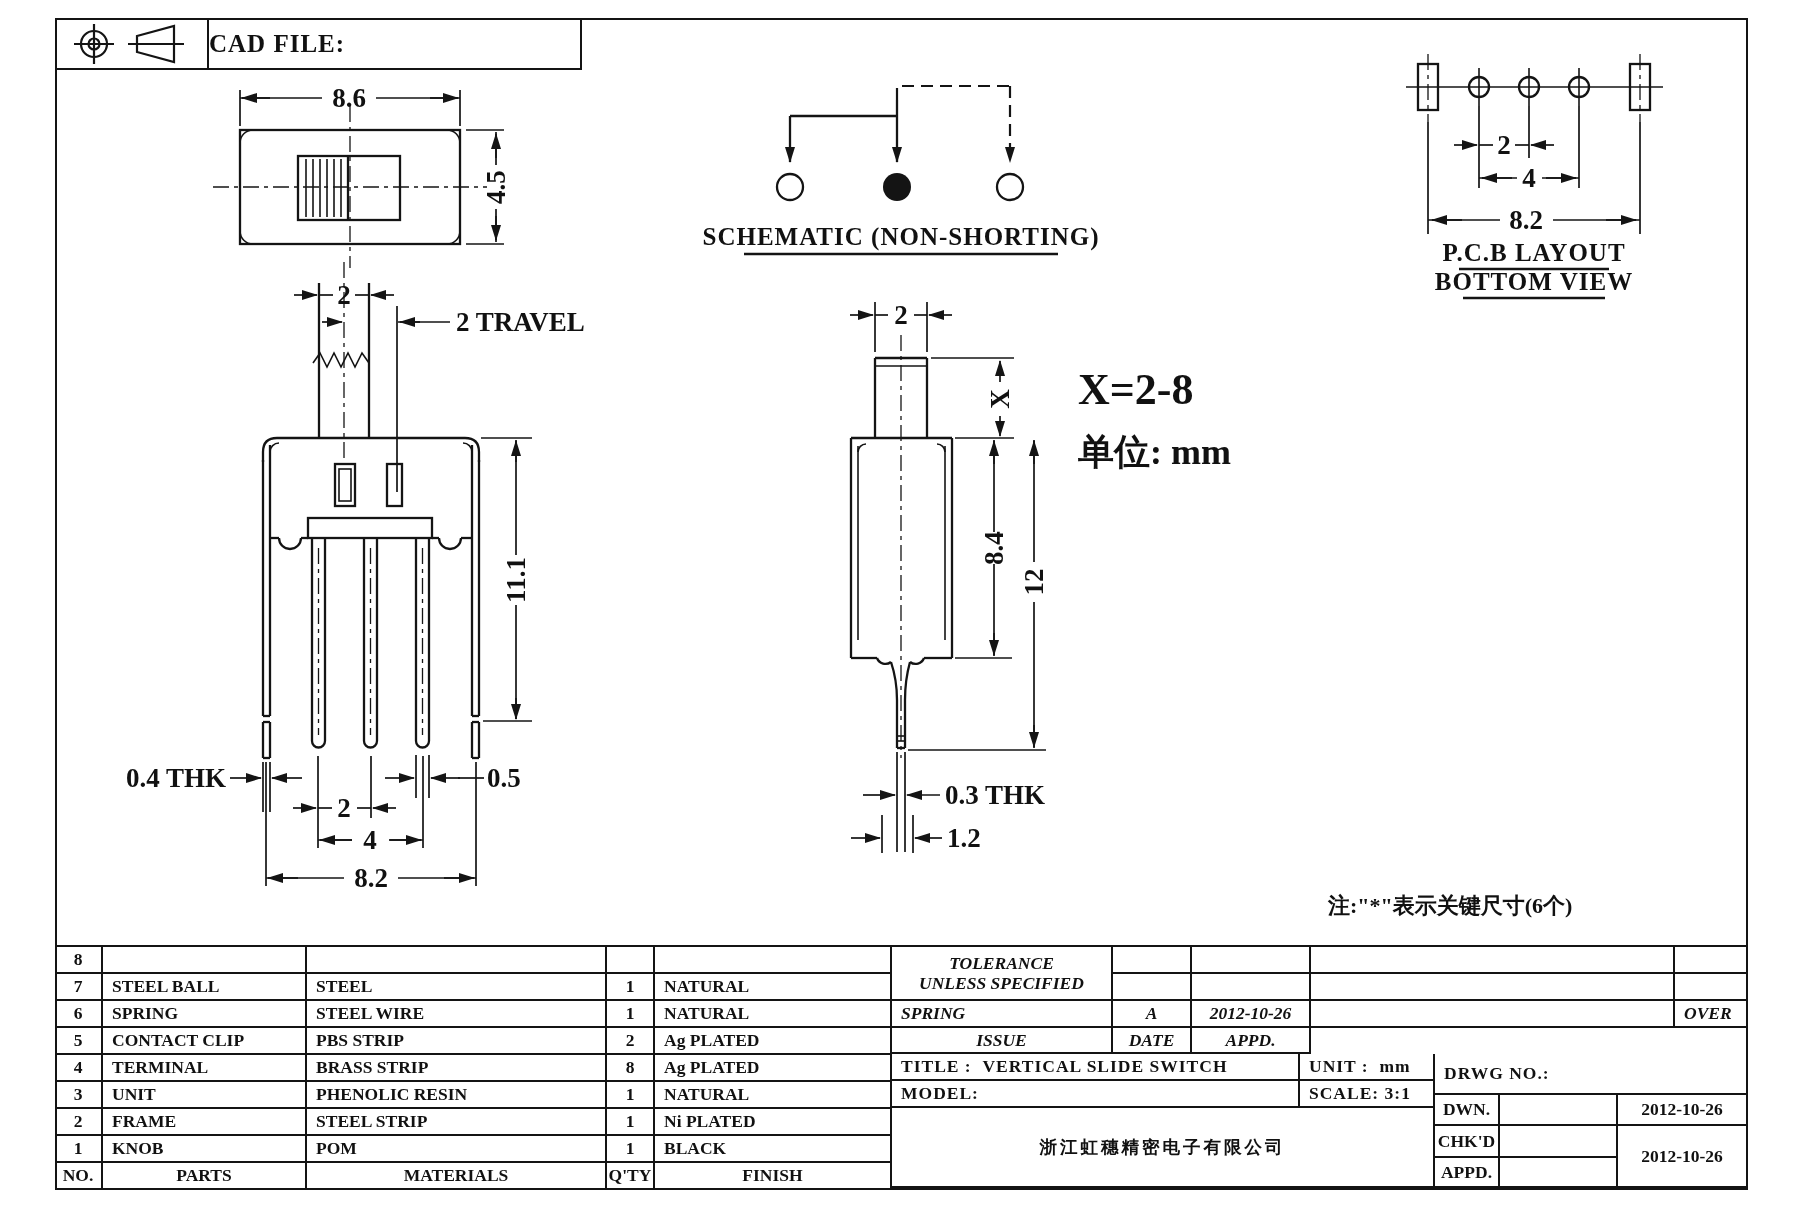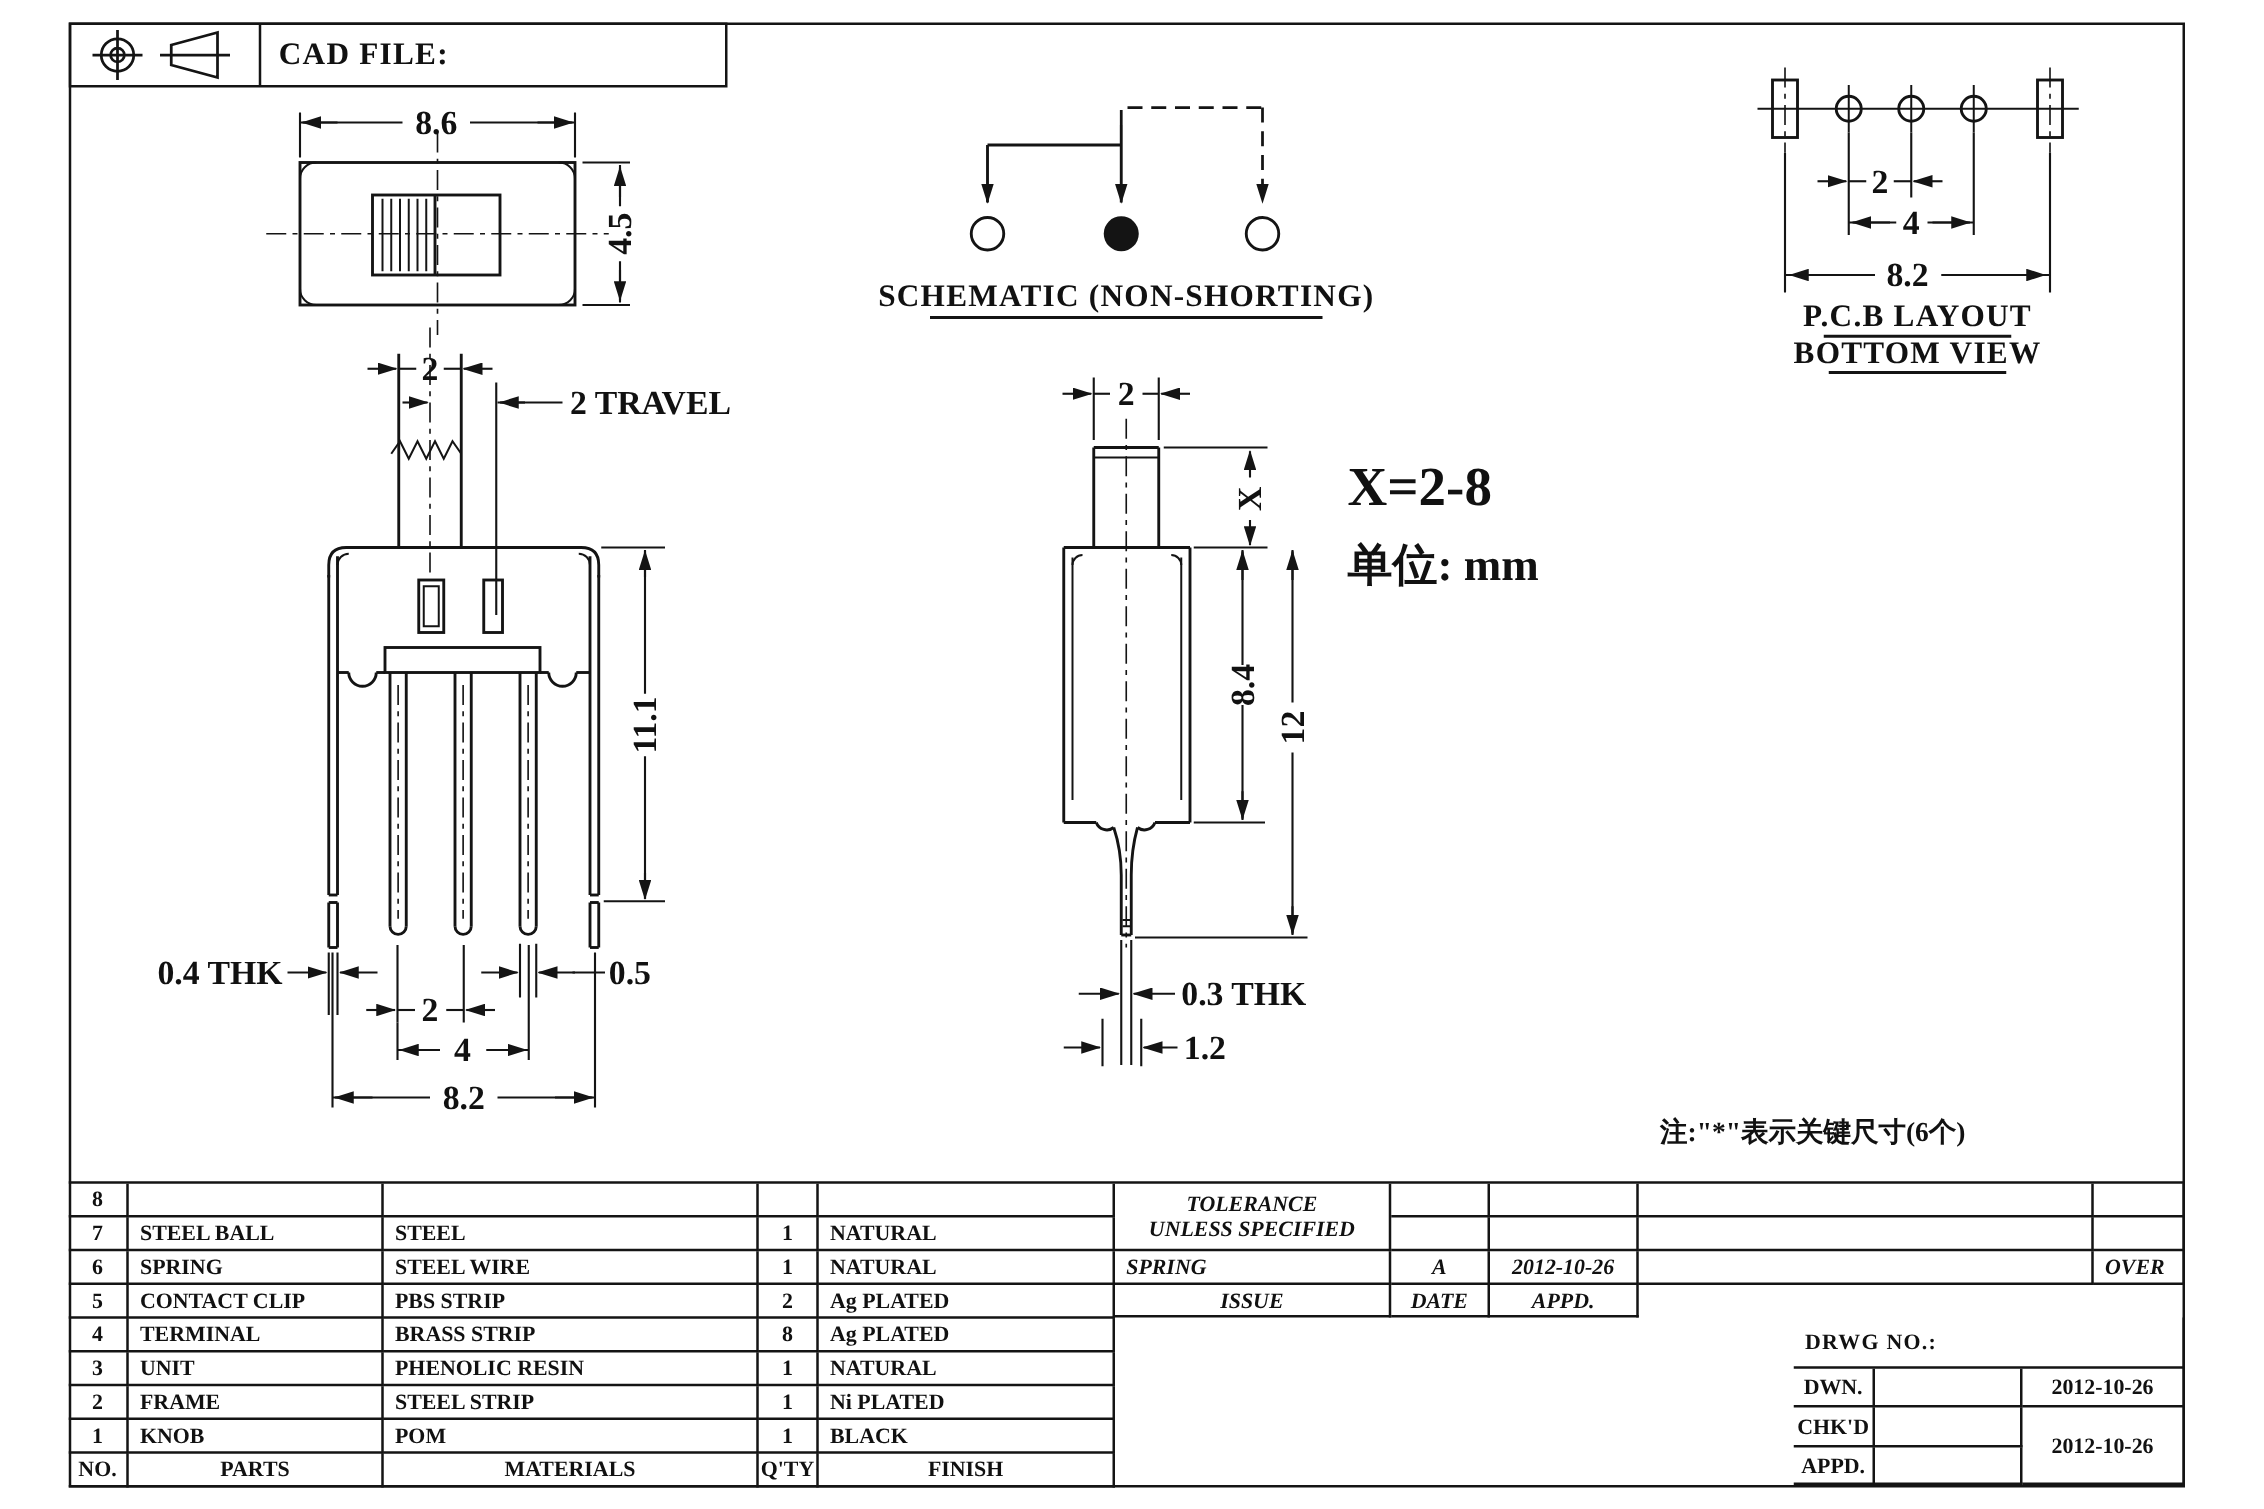--- a/index.html
+++ b/index.html
@@ -4,21 +4,21 @@
 <style>
   html,body{margin:0;padding:0;background:#ffffff;}
   .sheet{position:relative;width:1811px;height:1207px;background:#fff;
          font-family:"Liberation Serif",serif;color:#111;overflow:hidden;}
   .border-box{position:absolute;left:55px;top:18px;width:1693px;height:1172px;
               border:2.5px solid #141414;box-sizing:border-box;}
   .cad-box{position:absolute;left:55px;top:18px;width:527px;height:52px;
            box-sizing:border-box;border:2.5px solid #141414;display:flex;}
   .cad-symbols{width:152px;border-right:2.5px solid #141414;box-sizing:border-box;
                display:flex;align-items:center;justify-content:center;}
-  .cad-label{flex:1;display:flex;align-items:center;padding-left:14px;
+  .cad-label{flex:1;display:flex;align-items:center;
              font-weight:bold;font-size:25px;letter-spacing:1px;}
   svg.drawing{position:absolute;left:0;top:0;}
   svg text{font-family:"Liberation Serif",serif;font-weight:bold;fill:#111;}
   text.dt{font-size:27px;}
   text.lbl{font-size:25px;letter-spacing:1px;}
   text.big{font-size:44px;}
   text.cjk{font-size:36px;font-weight:bold;}
   text.note{font-size:22px;}
 
   .grid{position:absolute;display:grid;box-sizing:border-box;}
@@ -427,20 +427,36 @@
     <div class="lc">SPRING</div>
     <div class="cc">A</div>
     <div class="cc">2012-10-26</div>
     <div></div>
     <div class="lc">OVER</div>
     <div class="cc">ISSUE</div>
     <div class="cc">DATE</div>
     <div class="cc">APPD.</div>
   </div>
 
+  <div class="grid title-left">
+    <div class="lc blocklabel">
+      <span>TITLE :</span>&nbsp;&nbsp;
+      <span>VERTICAL SLIDE SWITCH</span>
+    </div>
+    <div class="lc blocklabel">
+      <span>UNIT :</span>&nbsp;&nbsp;
+      <span>mm</span>
+    </div>
+    <div class="lc blocklabel">MODEL:</div>
+    <div class="lc blocklabel">
+      <span>SCALE:</span>&nbsp;
+      <span>3:1</span>
+    </div>
+    <div class="span2col company">浙江虹穗精密电子有限公司</div>
+  </div>
 
   <div class="grid title-right">
     <div class="span3 lc blocklabel">DRWG NO.:</div>
     <div class="cc">DWN.</div>
     <div></div>
     <div class="cc">2012-10-26</div>
     <div class="cc">CHK'D</div>
     <div></div>
     <div class="cc rowspan2">2012-10-26</div>
     <div class="cc">APPD.</div>

